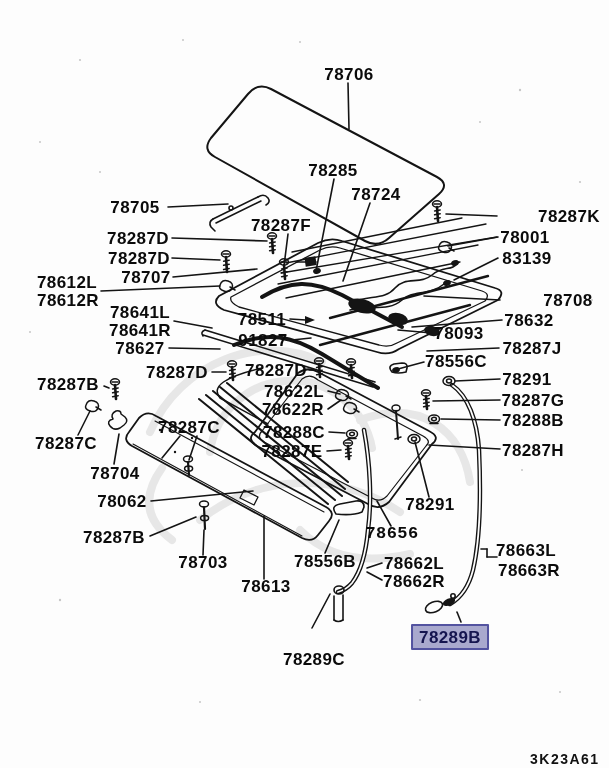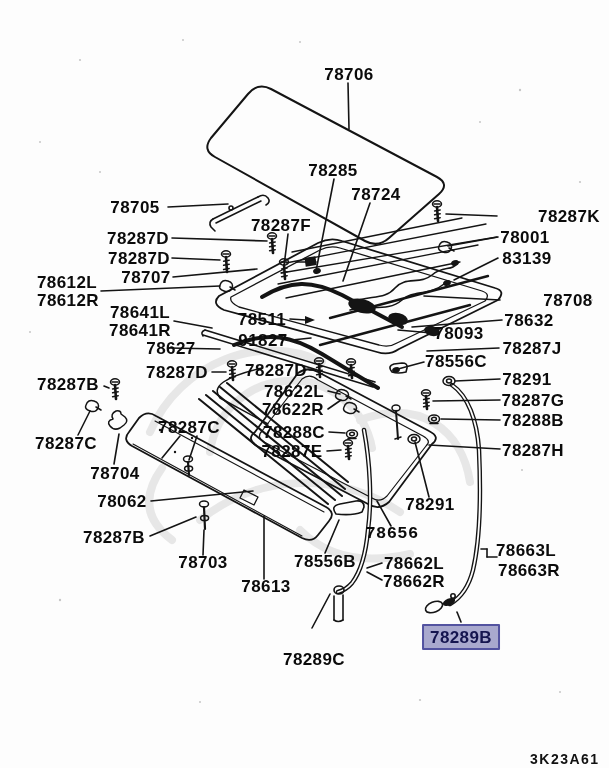--- a/index.html
+++ b/index.html
@@ -360,21 +360,21 @@
       <div class="plabel" style="left: 376px; top: 194px;">78724</div>
       <div class="plabel" style="left: 135px; top: 207px;">78705</div>
       <div class="plabel" style="left: 281px; top: 225px;">78287F</div>
       <div class="plabel" style="left: 138px; top: 238px;">78287D</div>
       <div class="plabel" style="left: 139px; top: 258px;">78287D</div>
       <div class="plabel" style="left: 146px; top: 277px;">78707</div>
       <div class="plabel" style="left: 67px; top: 282px;">78612L</div>
       <div class="plabel" style="left: 68px; top: 300px;">78612R</div>
       <div class="plabel" style="left: 140px; top: 312px;">78641L</div>
       <div class="plabel" style="left: 140px; top: 330px;">78641R</div>
-      <div class="plabel" style="left: 140px; top: 348px; margin-left: 31px;">78627</div>
+      <div class="plabel" style="left: 140px; top: 348px;">78627</div>
       <div class="plabel" style="left: 262px; top: 319px;">78511</div>
       <div class="plabel" style="left: 263px; top: 340px;">91827</div>
       <div class="plabel" style="left: 533px; top: 216px; margin-left: 36px;">78287K</div>
       <div class="plabel" style="left: 525px; top: 237px;">78001</div>
       <div class="plabel" style="left: 527px; top: 258px;">83139</div>
       <div class="plabel" style="left: 528px; top: 300px; margin-left: 40px;">78708</div>
       <div class="plabel" style="left: 529px; top: 320px;">78632</div>
       <div class="plabel" style="left: 459px; top: 333px;">78093</div>
       <div class="plabel" style="left: 532px; top: 348px; text-align: right;">78287J</div>
       <div class="plabel" style="left: 456px; top: 361px;">78556C</div>
@@ -397,17 +397,17 @@
       <div class="plabel" style="left: 430px; top: 504px;">78291</div>
       <div class="plabel" style="left: 392px; top: 533px; font-family: Liberation Mono, monospace;">78656</div>
       <div class="plabel" style="left: 203px; top: 562px;">78703</div>
       <div class="plabel" style="left: 325px; top: 561px;">78556B</div>
       <div class="plabel" style="left: 266px; top: 586px;">78613</div>
       <div class="plabel" style="left: 414px; top: 563px;">78662L</div>
       <div class="plabel" style="left: 414px; top: 581px; text-align: right;">78662R</div>
       <div class="plabel" style="left: 526px; top: 550px;">78663L</div>
       <div class="plabel" style="left: 529px; top: 570px;">78663R</div>
       <div class="plabel" style="left: 314px; top: 636px; margin-top: 23px;">78289C</div>
-      <div class="plabel hl" style="left: 461px; top: 637px; background: rgb(169, 169, 206); border: 2px solid rgb(83, 83, 160); color: rgb(21, 21, 79);">78289B</div>
+      <div class="plabel hl" style="left: 450px; top: 637px; background: rgb(169, 169, 206); border: 2px solid rgb(83, 83, 160); color: rgb(21, 21, 79);">78289B</div>
     </div>
 
   <div id="plate" style="left:530px;top:743px;">3K23A61</div>
 </div>
 
 </body></html>

